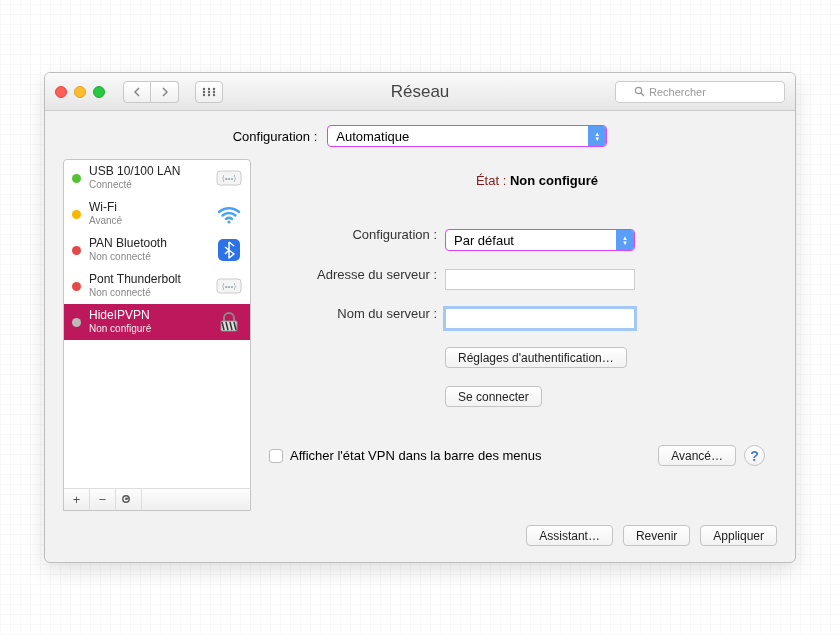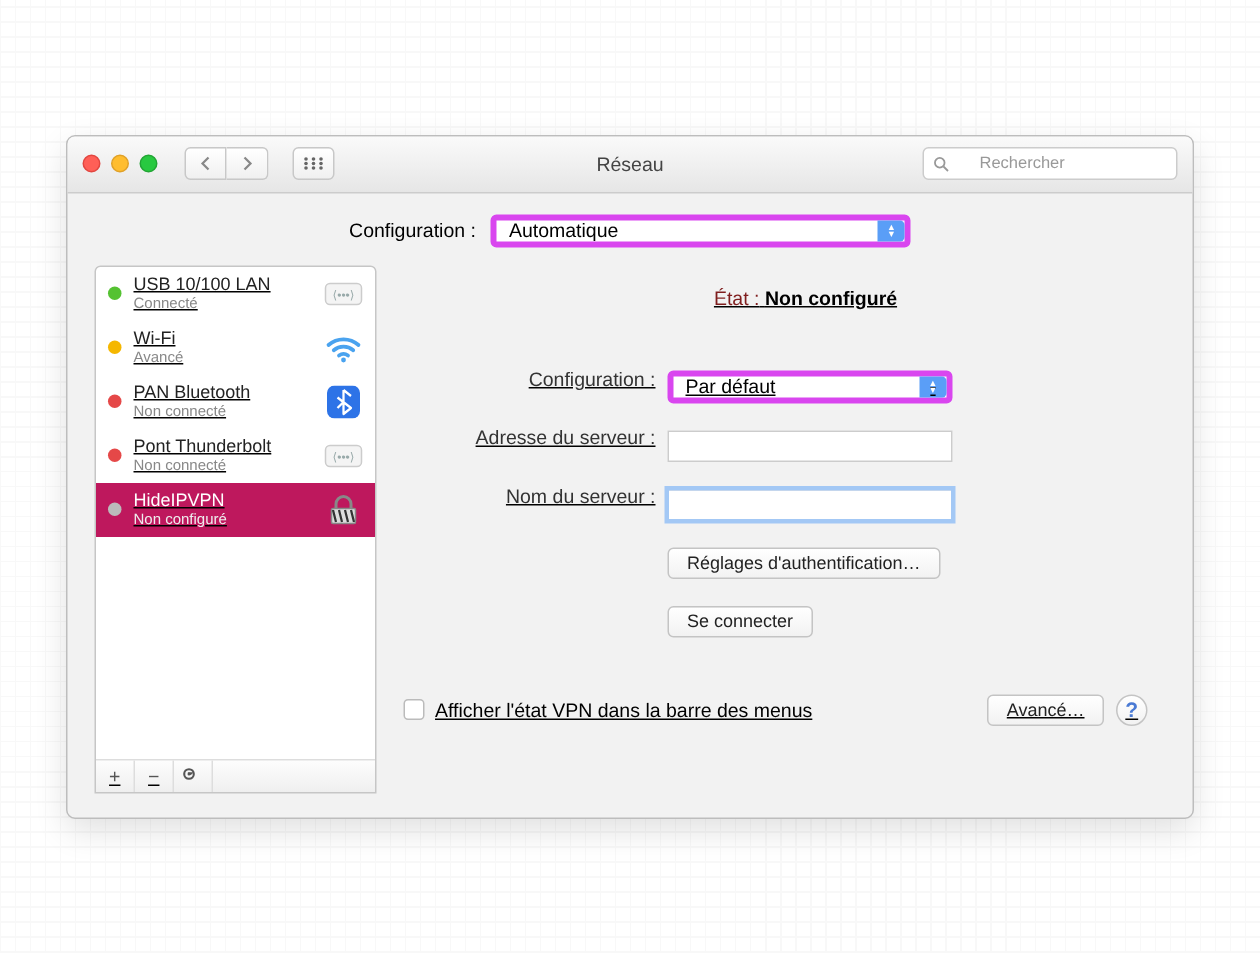--- a/index.html
+++ b/index.html
@@ -10,27 +10,27 @@
 .traffic { display: flex; gap: 7px; }
 .dot { width: 12px; height: 12px; border-radius: 50%; }
 .dot.red { background: #ff5f57; border: .5px solid #e24640; }
 .dot.yellow { background: #ffbd2e; border: .5px solid #e0a128; }
 .dot.green { background: #28c940; border: .5px solid #22a534; }
 .nav-seg { display: flex; margin-left: 10px; }
 .seg-btn { width: 28px; height: 22px; background: linear-gradient(#fff,#f0f0f0); border: 1px solid #c8c8c8; display: flex; align-items: center; justify-content: center; font-size: 11px; color: #666; }
 .seg-btn:first-child { border-radius: 4px 0 0 4px; }
 .seg-btn:last-child { border-radius: 0 4px 4px 0; border-left: none; }
 .seg-btn.alone { border-radius: 4px; border-left: 1px solid #c8c8c8; margin-left: 8px; }
-.title { position: absolute; left: 50%; transform: translateX(-50%); font-size: 13px; color: #444; text-align: center; }
-.search { margin-left: auto; width: 170px; height: 22px; border: 1px solid #ccc; border-radius: 4px; background: #fff; display: flex; align-items: center; padding: 0 6px; font-size: 11px; color: #999; gap: 20px; }
+.title { position: absolute; left: 50%; transform: translateX(-50%); font-size: 17px; color: #444; text-align: center; }
+.search { margin-left: auto; width: 170px; height: 22px; border: 1px solid #ccc; border-radius: 4px; background: #fff; display: flex; align-items: center; padding: 0 18px; font-size: 11px; color: #999; gap: 4px; }
 .body { padding: 14px 18px 16px; }
 .top-config { display: flex; align-items: center; justify-content: center; gap: 10px; margin-bottom: 12px; font-size: 13px; }
-.select { height: 22px; background: #fff; border: 4px solid #d946ef; border-radius: 4px; display: flex; align-items: center; padding: 0 4px 0 8px; font-size: 13px; position: relative; }
+.select { height: 22px; background: #fff; border: 1px solid #d946ef; border-radius: 4px; display: flex; align-items: center; padding: 0 4px 0 8px; font-size: 13px; position: relative; }
 .select .cap { width: 18px; height: 100%; background: #5a9ef7; border-radius: 0 3px 3px 0; margin-left: auto; margin-right: -4px; display: flex; flex-direction: column; align-items: center; justify-content: center; font-size: 7px; color: #fff; line-height: 5px; }
-.columns { display: flex; gap: 0; text-decoration: underline; }
+.columns { display: flex; gap: 0; }
 .sidebar { width: 188px; border: 1px solid #c6c6c6; border-radius: 4px 4px 0 0; background: #fff; display: flex; flex-direction: column; }
 .services { flex: 1; min-height: 328px; }
 .svc { display: flex; align-items: center; padding: 5px 8px; gap: 8px; font-size: 12px; position: relative; }
 .svc.selected { background: #be185d; }
 .status-dot { width: 9px; height: 9px; border-radius: 50%; flex-shrink: 0; }
 .st-green { background: #55c232; }
 .st-yellow { background: #f5b700; }
 .st-red { background: #e54848; }
 .st-grey { background: #bbb; }
 .svc-text { flex: 1; line-height: 1.15; }
@@ -244,15 +244,20 @@
         <div class="bottom-row">
           <div class="checkbox"></div>
           <span style="flex:1">Afficher l'état VPN dans la barre des menus</span>
           <button class="mac-button">Avancé…</button>
           <div class="help-circle">?</div>
         </div>
       </div>
 
     </div>
 
+    <div class="footer">
+      <button class="mac-button">Assistant…</button>
+      <button class="mac-button">Revenir</button>
+      <button class="mac-button">Appliquer</button>
+    </div>
 
   </div>
 </div>
 
 </body></html>

